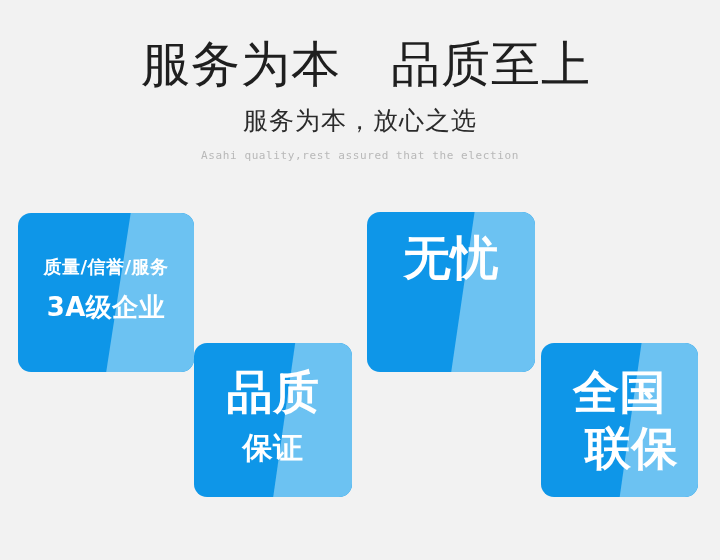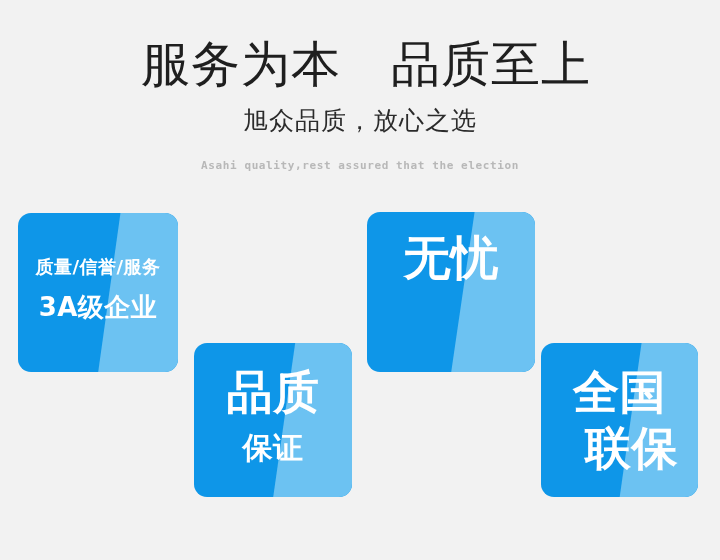--- a/index.html
+++ b/index.html
@@ -39,26 +39,26 @@
     margin: 0;
     padding-top: 12px;
     font-family: "DejaVu Serif", "Liberation Serif", serif;
     font-size: 25px;
     line-height: 30px;
     font-weight: 400;
     color: #2b2b2b;
     letter-spacing: 1px;
   }
   .sub-title-en {
-    margin: 16px;
+    margin: 6px;
     padding-top: 7px;
     font-family: "DejaVu Sans Mono", "Liberation Mono", monospace;
     font-size: 11px;
     line-height: 14px;
-    font-weight: 700;
+    font-weight: 400;
     color: #b8b8b8;
     letter-spacing: 0.6px;
   }
 
   
   .cards {
     position: absolute;
     left: 0;
     top: 0;
     width: 720px;
@@ -86,21 +86,21 @@
     right: 0;
     text-align: center;
     color: #ffffff;
     font-family: "DejaVu Sans", "Liberation Sans", sans-serif;
     font-weight: 700;
     letter-spacing: 0.5px;
     white-space: nowrap;
   }
 
   
-  #card-1 { left: 18px;  top: 213px; width: 160px; height: 159px; }
+  #card-1 { left: 18px;  top: 213px; width: 176px; height: 159px; }
   #card-1 .label-a { top: 43px; font-size: 18px; line-height: 22px; }
   #card-1 .label-b { top: 78px; font-size: 26px; line-height: 32px; }
 
   
   #card-2 { left: 194px; top: 343px; width: 158px; height: 154px; }
   #card-2 .label-a { top: 22px;  font-size: 46px; line-height: 54px; }
   #card-2 .label-b { top: 78px;  font-size: 30px; line-height: 54px; }
 
   
   #card-3 { left: 367px; top: 212px; width: 168px; height: 160px; }
@@ -110,21 +110,21 @@
   
   #card-4 { left: 541px; top: 343px; width: 157px; height: 154px; }
   #card-4 .label-a { top: 22px; font-size: 46px; line-height: 54px; }
   #card-4 .label-b { top: 78px; font-size: 46px; line-height: 54px; margin-left: 24px; }
 </style>
 </head>
 <body>
 
 <div class="header">
   <h1 class="main-title">服务为本　品质至上</h1>
-  <p class="sub-title-cn">旭众品质，放心之选</p>
+  <p class="sub-title-cn">服务为本，放心之选</p>
   <p class="sub-title-en">Asahi quality,rest assured that the election</p>
 </div>
 
 <div class="cards">
 
   <div class="card" id="card-1">
     <div class="wedge"></div>
     <div class="label label-a">质量/信誉/服务</div>
     <div class="label label-b">3A级企业</div>
   </div>

